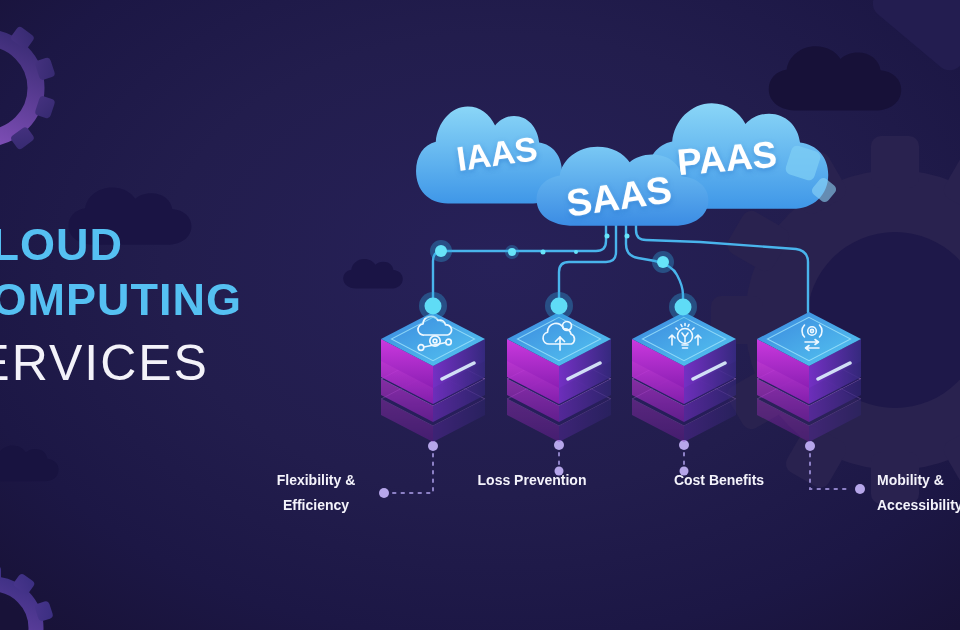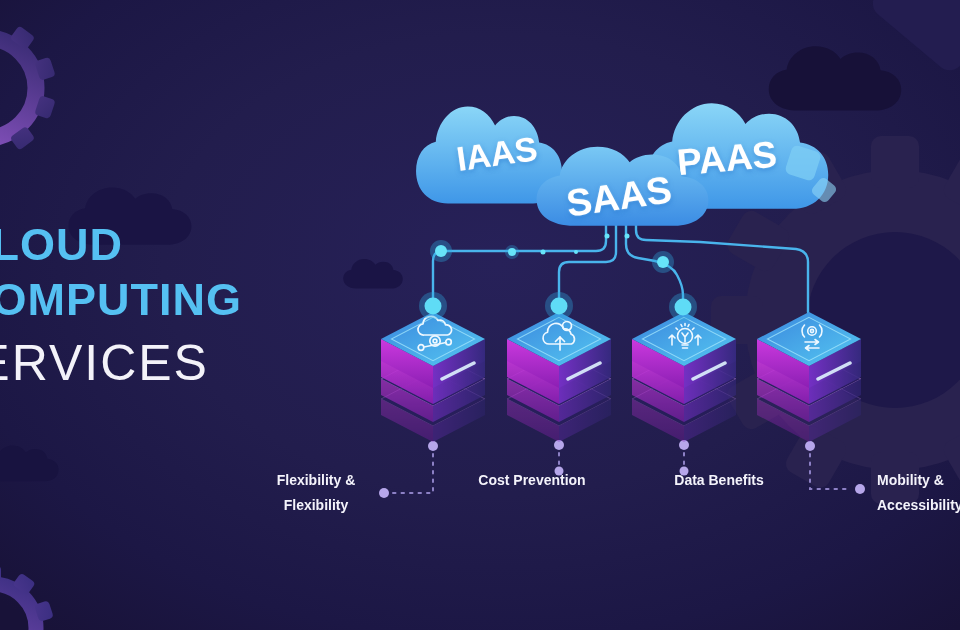--- a/index.html
+++ b/index.html
@@ -336,24 +336,24 @@
       <circle cx="433" cy="306" r="8.5" fill="#5fdcf6"></circle>
     <circle cx="559" cy="306" r="14" fill="#2fa9e0" opacity="0.35"></circle>
       <circle cx="559" cy="306" r="8.5" fill="#5fdcf6"></circle>
     <circle cx="683" cy="307" r="14" fill="#2fa9e0" opacity="0.35"></circle>
       <circle cx="683" cy="307" r="8.5" fill="#5fdcf6"></circle>
   </g>
 </svg>
 
 <div class="abs service-label" style="left:316px;">
   <div>Flexibility &amp;</div>
-  <div>Flexibility</div>
+  <div>Efficiency</div>
 </div>
 <div class="abs service-label" style="left:532px;">
-  <div>Cost Prevention</div>
+  <div>Loss Prevention</div>
 </div>
 <div class="abs service-label" style="left:719px;">
-  <div>Data Benefits</div>
+  <div>Cost Benefits</div>
 </div>
 <div class="abs service-label left-align" style="left:877px;">
   <div>Mobility &amp;</div>
   <div>Accessibility</div>
 </div>
 
 </body></html>

